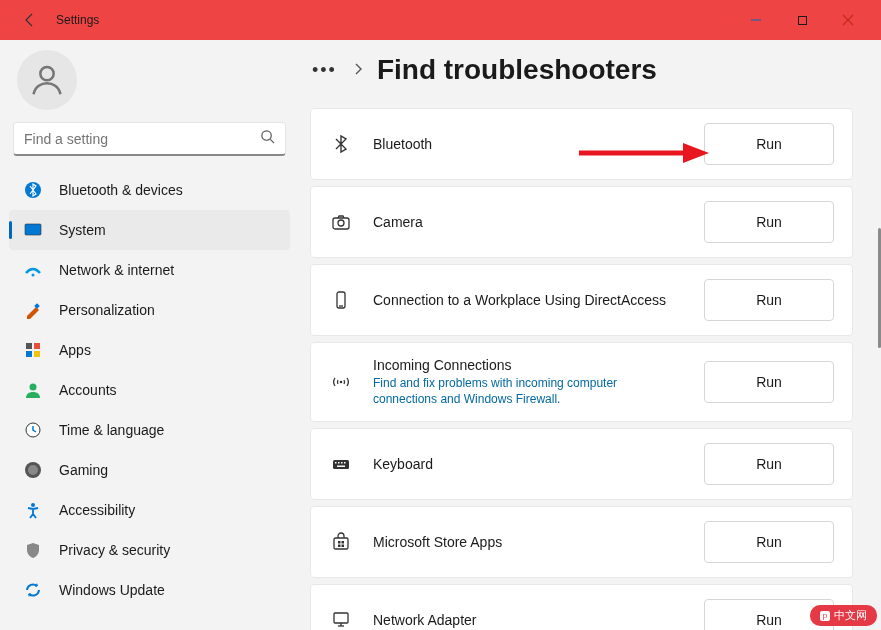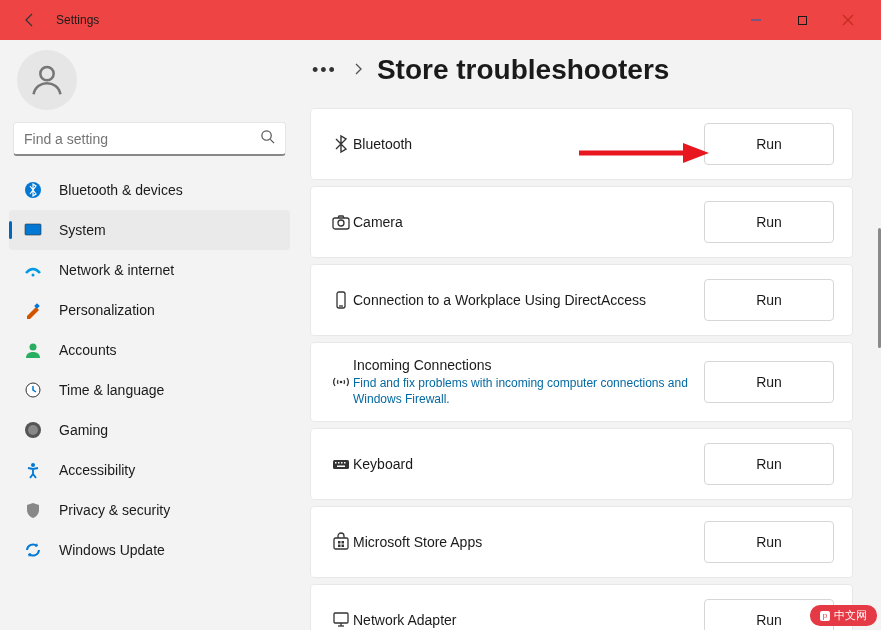--- a/index.html
+++ b/index.html
@@ -54,21 +54,21 @@
     content:"";position:absolute;left:0;top:11px;bottom:11px;width:3px;background:#0067c0;border-radius:2px;
   }
   .nav-icon { width:20px;height:20px;display:flex;align-items:center;justify-content:center;flex-shrink:0;}
   .main { flex:1; padding:0 28px 0 10px; overflow-y:auto; }
   .breadcrumb { display:flex;align-items:center;gap:14px;margin:14px 0 22px 0; }
   .ellipsis { font-size:18px;letter-spacing:2px;color:#333;cursor:pointer;padding:4px 2px;}
   .chev { color:#666;font-size:14px;}
   .breadcrumb h1 { font-size:28px;font-weight:600;color:#1a1a1a;}
   .card {
     background:#fff;border:1px solid #e8e8e8;border-radius:4px;
-    padding:14px 18px;margin-bottom:6px;display:flex;align-items:center;
+    padding:14px 18px;margin-bottom:6px;display:flex;align-items:center;gap:20px;
     min-height:72px;
   }
   .card-icon { width:24px;height:24px;display:flex;align-items:center;justify-content:center;color:#333;flex-shrink:0;}
   .card-body { flex:1; }
   .card-title { font-size:14px;color:#1a1a1a;font-weight:400;}
   .card-sub { font-size:12px;color:#0369a1;margin-top:2px;line-height:1.35;}
   .run-btn {
     border:1px solid #d6d6d6;background:#fff;border-radius:4px;
     width:130px;height:42px;font-size:14px;cursor:pointer;color:#1a1a1a;
   }
@@ -164,20 +164,31 @@
             <svg width="18" height="18" viewBox="0 0 18 18">
               <path d="M3 15l9-9 3 3-9 9H3v-3z" fill="#d35400"></path>
               <rect x="11" y="3" width="4" height="4" transform="rotate(45 13 5)" fill="#0078d4"></rect>
             </svg>
           </span>
         <span>Personalization</span>
       </li>
       <li class="nav-item">
         <span class="nav-icon">
             <svg width="18" height="18" viewBox="0 0 18 18">
+              <rect x="2" y="2" width="6" height="6" fill="#555"></rect>
+              <rect x="10" y="2" width="6" height="6" fill="#e74c3c"></rect>
+              <rect x="2" y="10" width="6" height="6" fill="#0078d4"></rect>
+              <rect x="10" y="10" width="6" height="6" fill="#f1c40f"></rect>
+            </svg>
+          </span>
+        <span>Apps</span>
+      </li>
+      <li class="nav-item">
+        <span class="nav-icon">
+            <svg width="18" height="18" viewBox="0 0 18 18">
               <circle cx="9" cy="6" r="3.5" fill="#27ae60"></circle>
               <path d="M2 17c0-4 3-6 7-6s7 2 7 6" fill="#27ae60"></path>
             </svg>
           </span>
         <span>Accounts</span>
       </li>
       <li class="nav-item">
         <span class="nav-icon">
             <svg width="18" height="18" viewBox="0 0 18 18">
               <circle cx="9" cy="9" r="7" fill="#fff" stroke="#333" stroke-width="1"></circle>
@@ -225,21 +236,21 @@
   </div>
 
   <div class="main">
     <div class="breadcrumb">
       <span class="ellipsis">•••</span>
       <span class="chev">
         <svg width="10" height="14" viewBox="0 0 10 14">
             <path d="M3 2l5 5-5 5" fill="none" stroke="#555" stroke-width="1.4"></path>
           </svg>
       </span>
-      <h1>Store troubleshooters</h1>
+      <h1>Find troubleshooters</h1>
     </div>
 
     <div class="card">
       <span class="card-icon">
           <svg width="20" height="20" viewBox="0 0 20 20">
             <path d="M5 5l10 10-5 3V2l5 3L5 15" fill="none" stroke="#333" stroke-width="1.4"></path>
           </svg>
         </span>
       <div class="card-body">
           <div class="card-title">Bluetooth</div>

